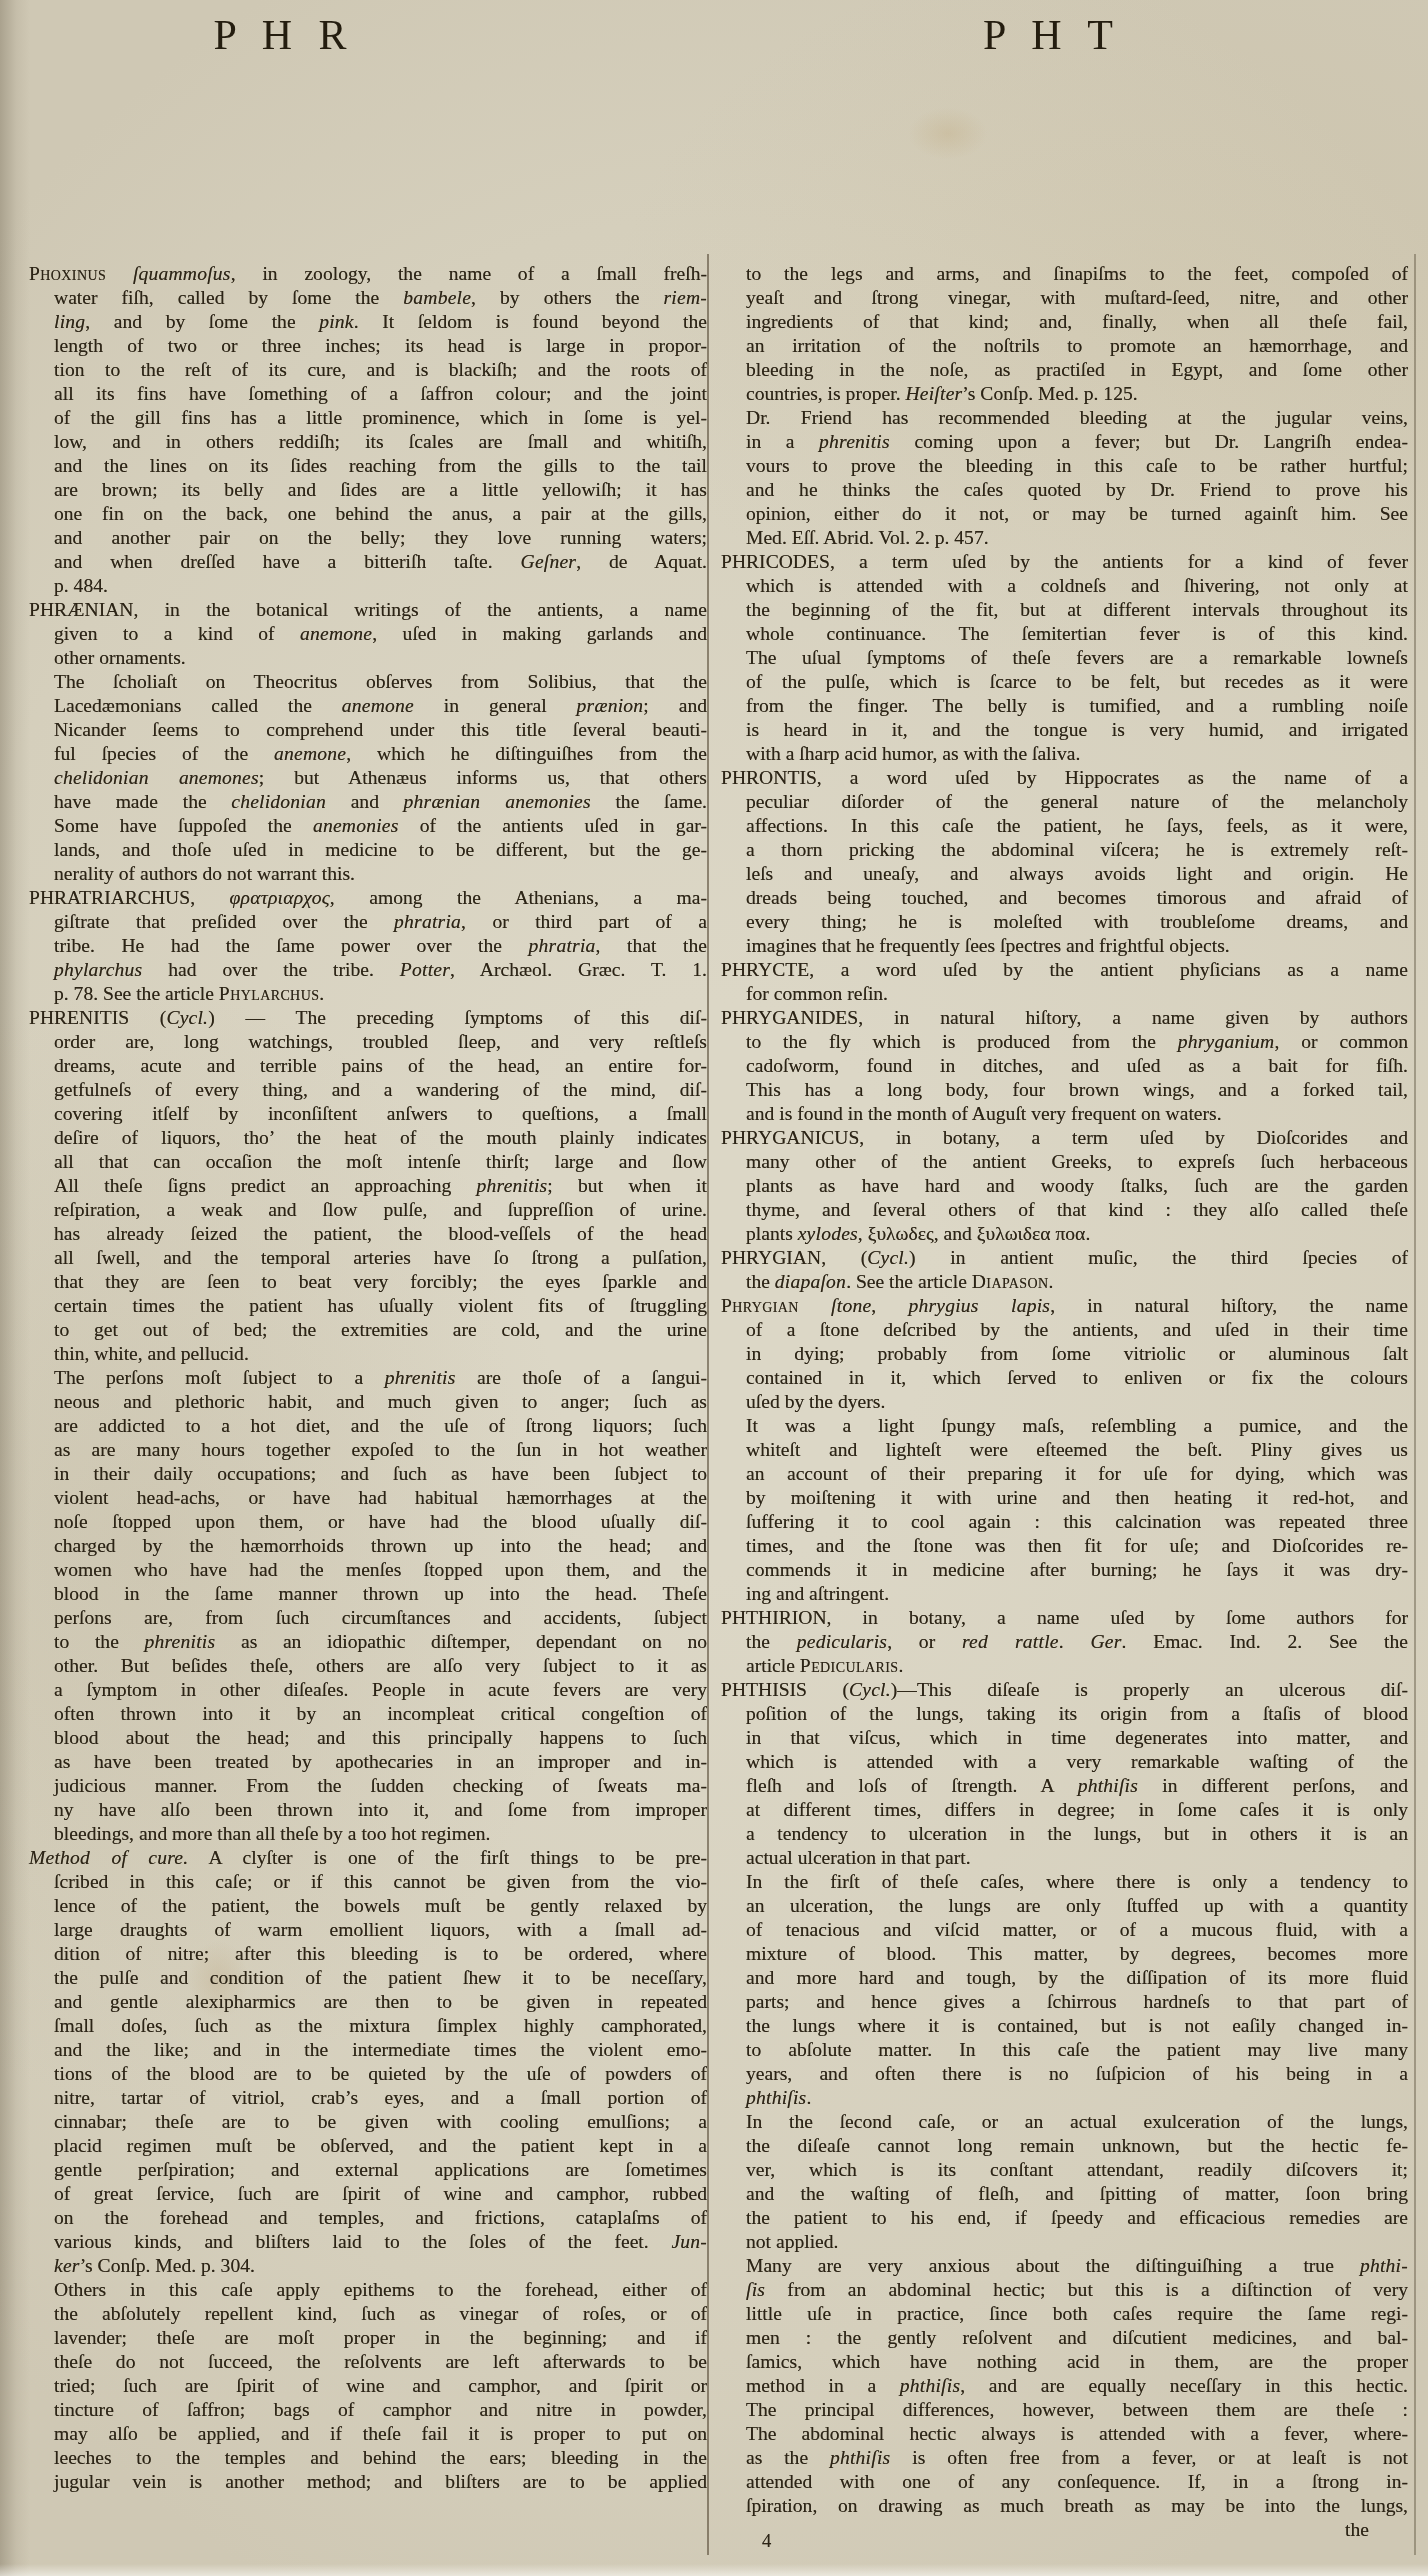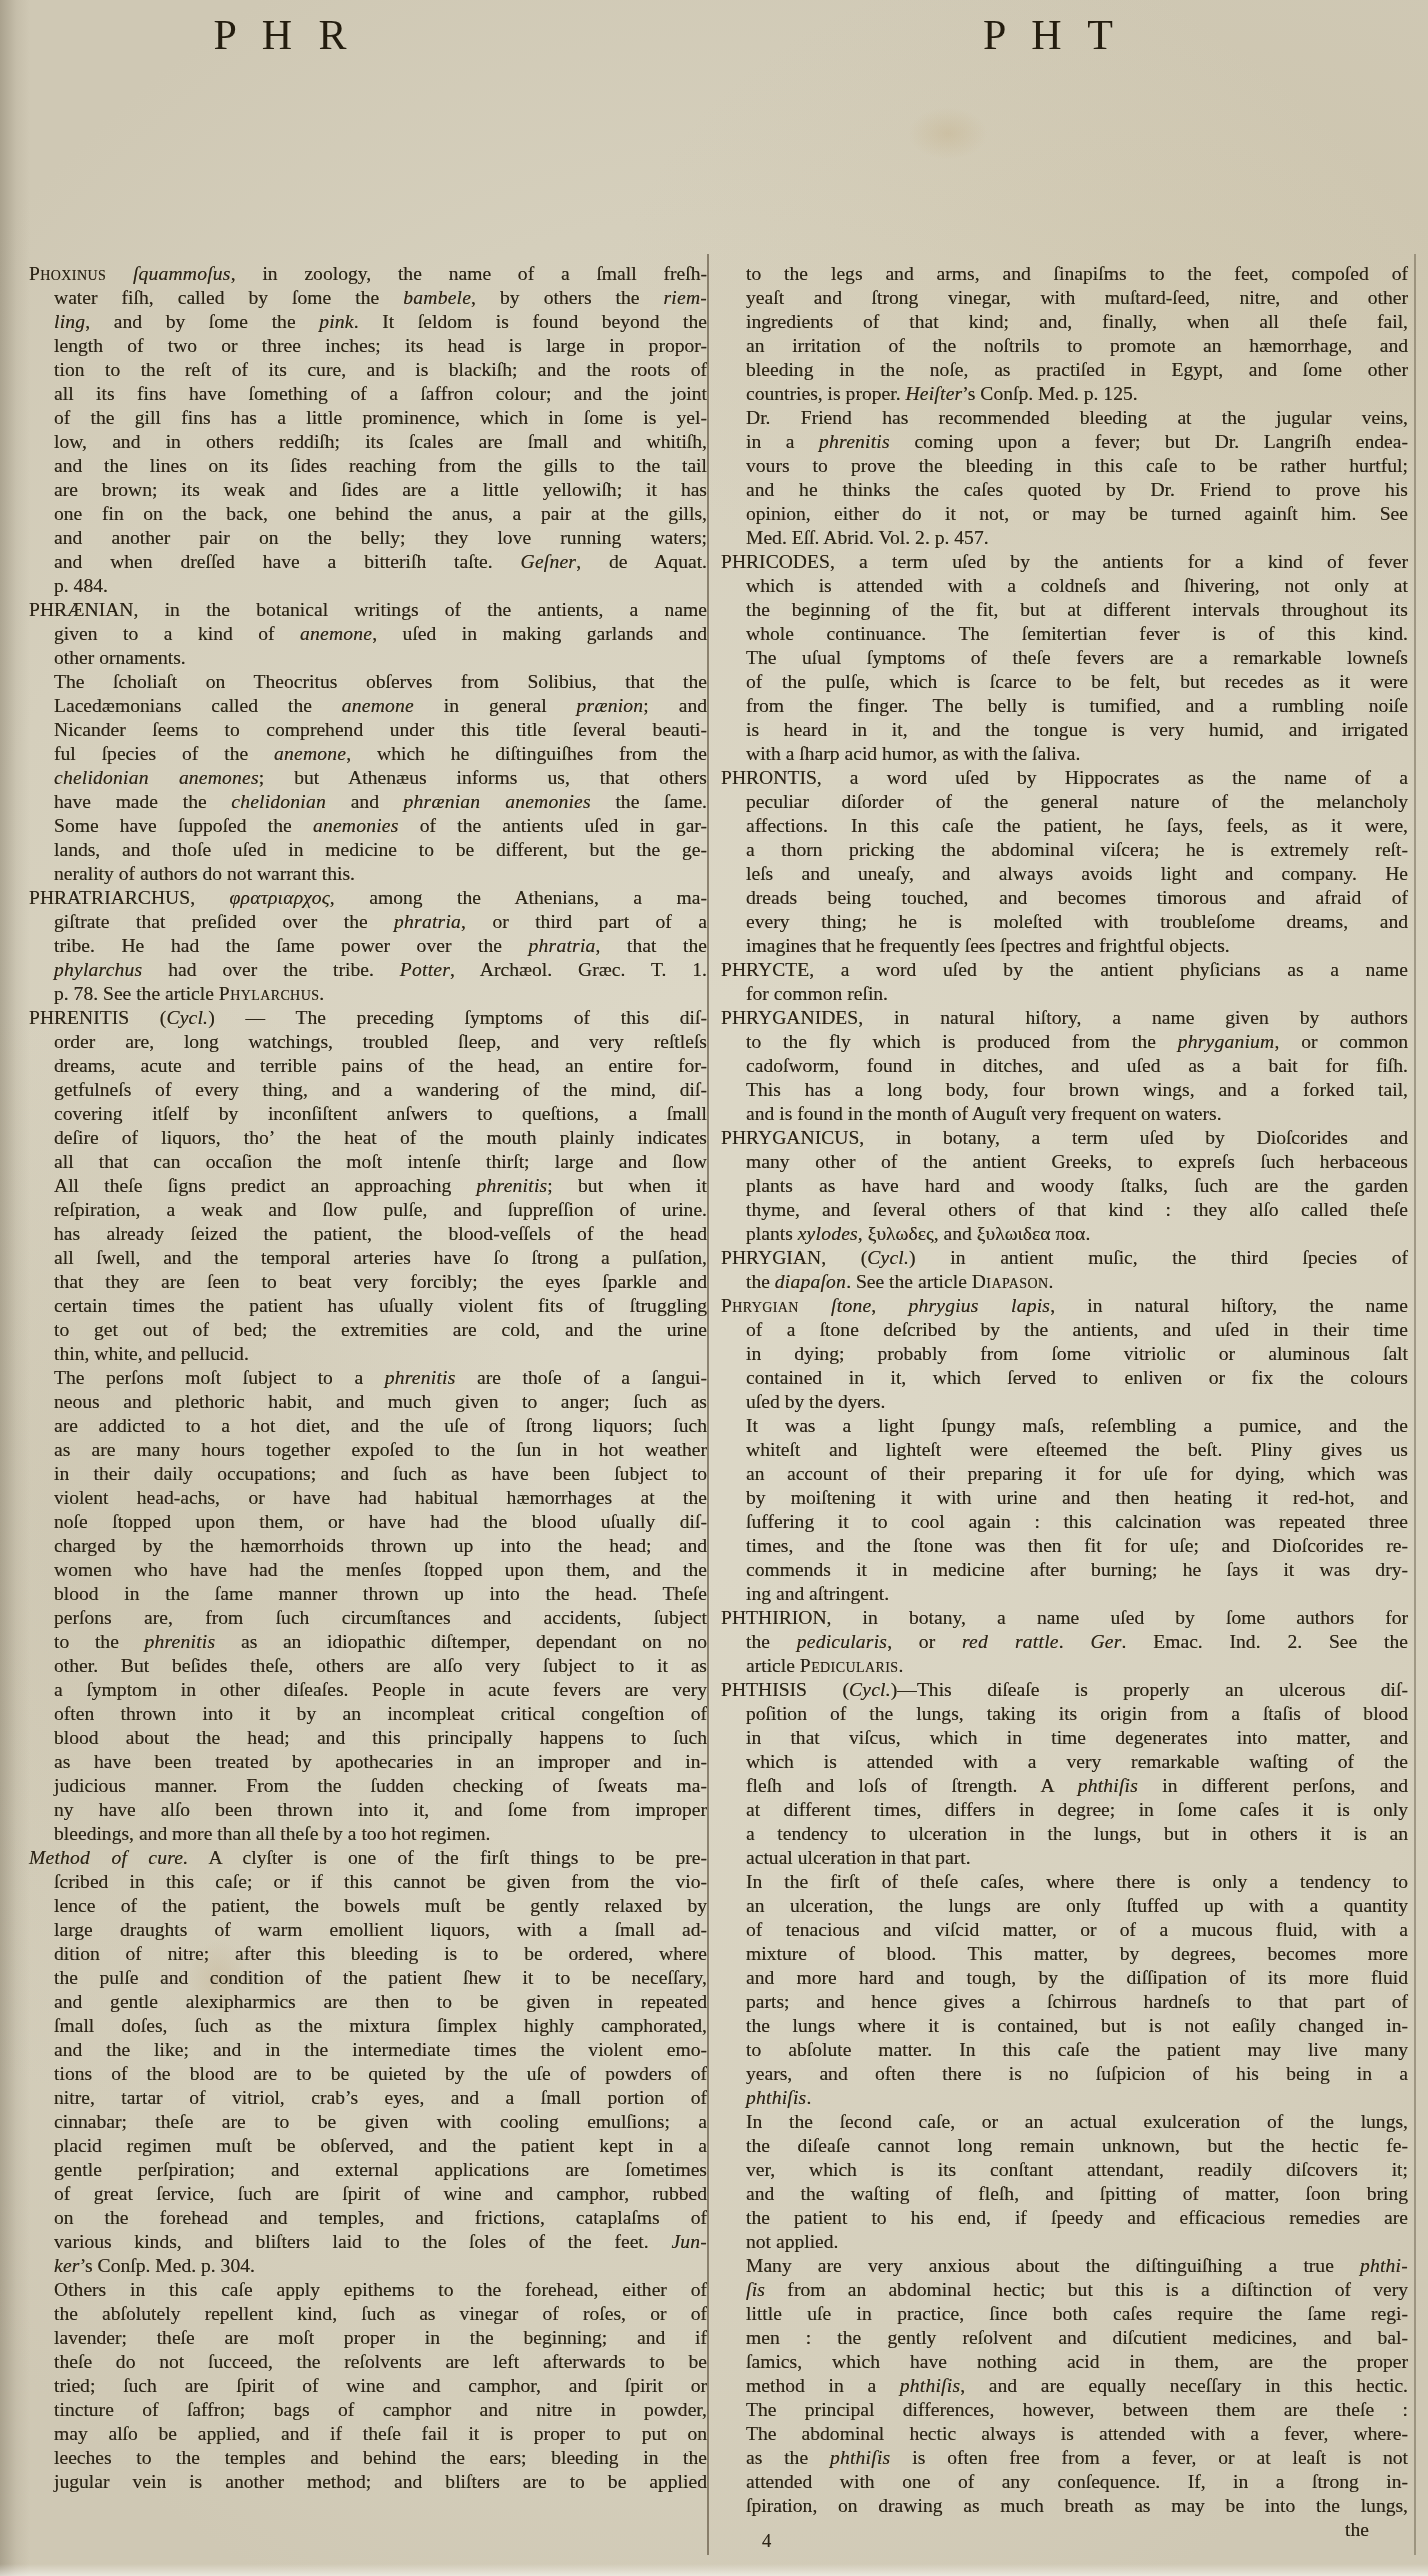--- a/index.html
+++ b/index.html
@@ -75,21 +75,21 @@
     <div class="block entry">
       <div class="ln"><span class="sc">Phoxinus</span> <i>ſquammoſus</i>, in zoology, the name of a ſmall freſh-</div>
       <div class="ln">water fiſh, called by ſome the <i>bambele</i>, by others the <i>riem-</i></div>
       <div class="ln"><i>ling</i>, and by ſome the <i>pink</i>.  It ſeldom is found beyond the</div>
       <div class="ln">length of two or three inches; its head is large in propor-</div>
       <div class="ln">tion to the reſt of its cure, and is blackiſh; and the roots of</div>
       <div class="ln">all its fins have ſomething of a ſaffron colour; and the joint</div>
       <div class="ln">of the gill fins has a little prominence, which in ſome is yel-</div>
       <div class="ln">low, and in others reddiſh; its ſcales are ſmall and whitiſh,</div>
       <div class="ln">and the lines on its ſides reaching from the gills to the tail</div>
-      <div class="ln">are brown; its weak and ſides are a little yellowiſh; it has</div>
+      <div class="ln">are brown; its belly and ſides are a little yellowiſh; it has</div>
       <div class="ln">one fin on the back, one behind the anus, a pair at the gills,</div>
       <div class="ln">and another pair on the belly; they love running waters;</div>
       <div class="ln">and when dreſſed have a bitteriſh taſte.  <i>Geſner</i>, de Aquat.</div>
       <div class="ln endline">p. 484.</div>
     </div>
     <div class="block entry">
       <div class="ln">PHRÆNIAN, in the botanical writings of the antients, a name</div>
       <div class="ln">given to a kind of <i>anemone</i>, uſed in making garlands and</div>
       <div class="ln endline">other ornaments.</div>
     </div>
@@ -208,21 +208,21 @@
       <div class="ln">of the pulſe, which is ſcarce to be felt, but recedes as it were</div>
       <div class="ln">from the finger.  The belly is tumified, and a rumbling noiſe</div>
       <div class="ln">is heard in it, and the tongue is very humid, and irrigated</div>
       <div class="ln endline">with a ſharp acid humor, as with the ſaliva.</div>
     </div>
     <div class="block entry">
       <div class="ln">PHRONTIS, a word uſed by Hippocrates as the name of a</div>
       <div class="ln">peculiar diſorder of the general nature of the melancholy</div>
       <div class="ln">affections.  In this caſe the patient, he ſays, feels, as it were,</div>
       <div class="ln">a thorn pricking the abdominal viſcera; he is extremely reſt-</div>
-      <div class="ln">leſs and uneaſy, and always avoids light and company.  He</div>
+      <div class="ln">leſs and uneaſy, and always avoids light and origin.  He</div>
       <div class="ln">dreads being touched, and becomes timorous and afraid of</div>
       <div class="ln">every thing; he is moleſted with troubleſome dreams, and</div>
       <div class="ln endline">imagines that he frequently ſees ſpectres and frightful objects.</div>
     </div>
     <div class="block entry">
       <div class="ln">PHRYCTE, a word uſed by the antient phyſicians as a name</div>
       <div class="ln endline">for common reſin.</div>
     </div>
     <div class="block entry">
       <div class="ln">PHRYGANIDES, in natural hiſtory, a name given by authors</div>

